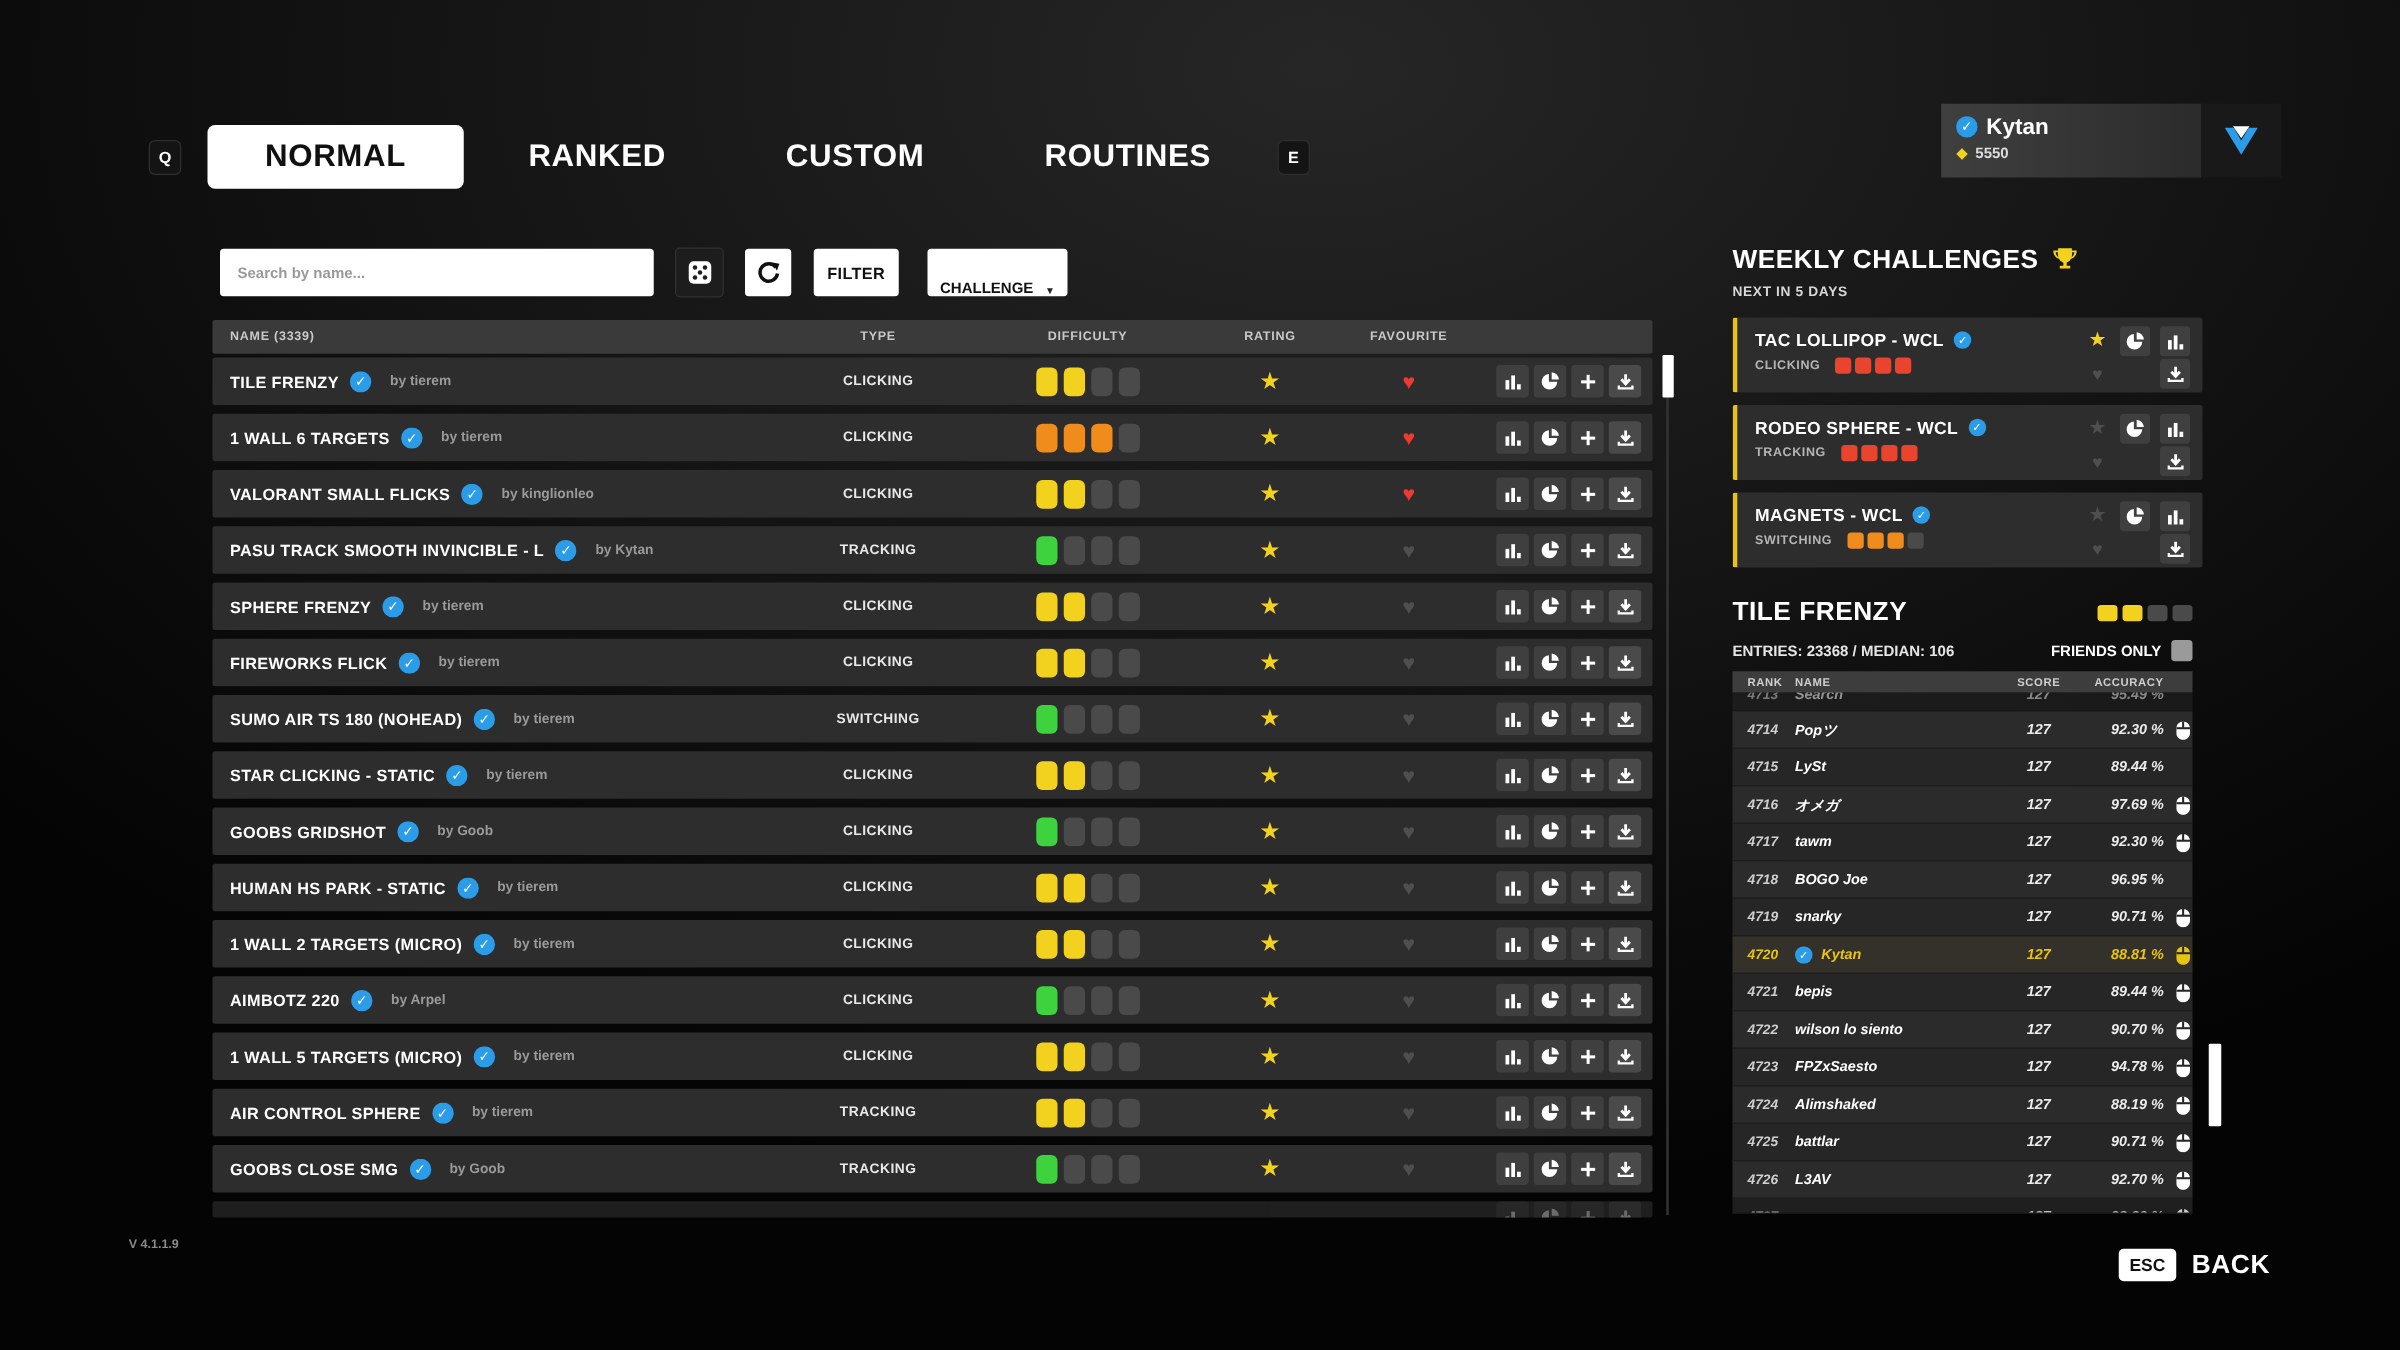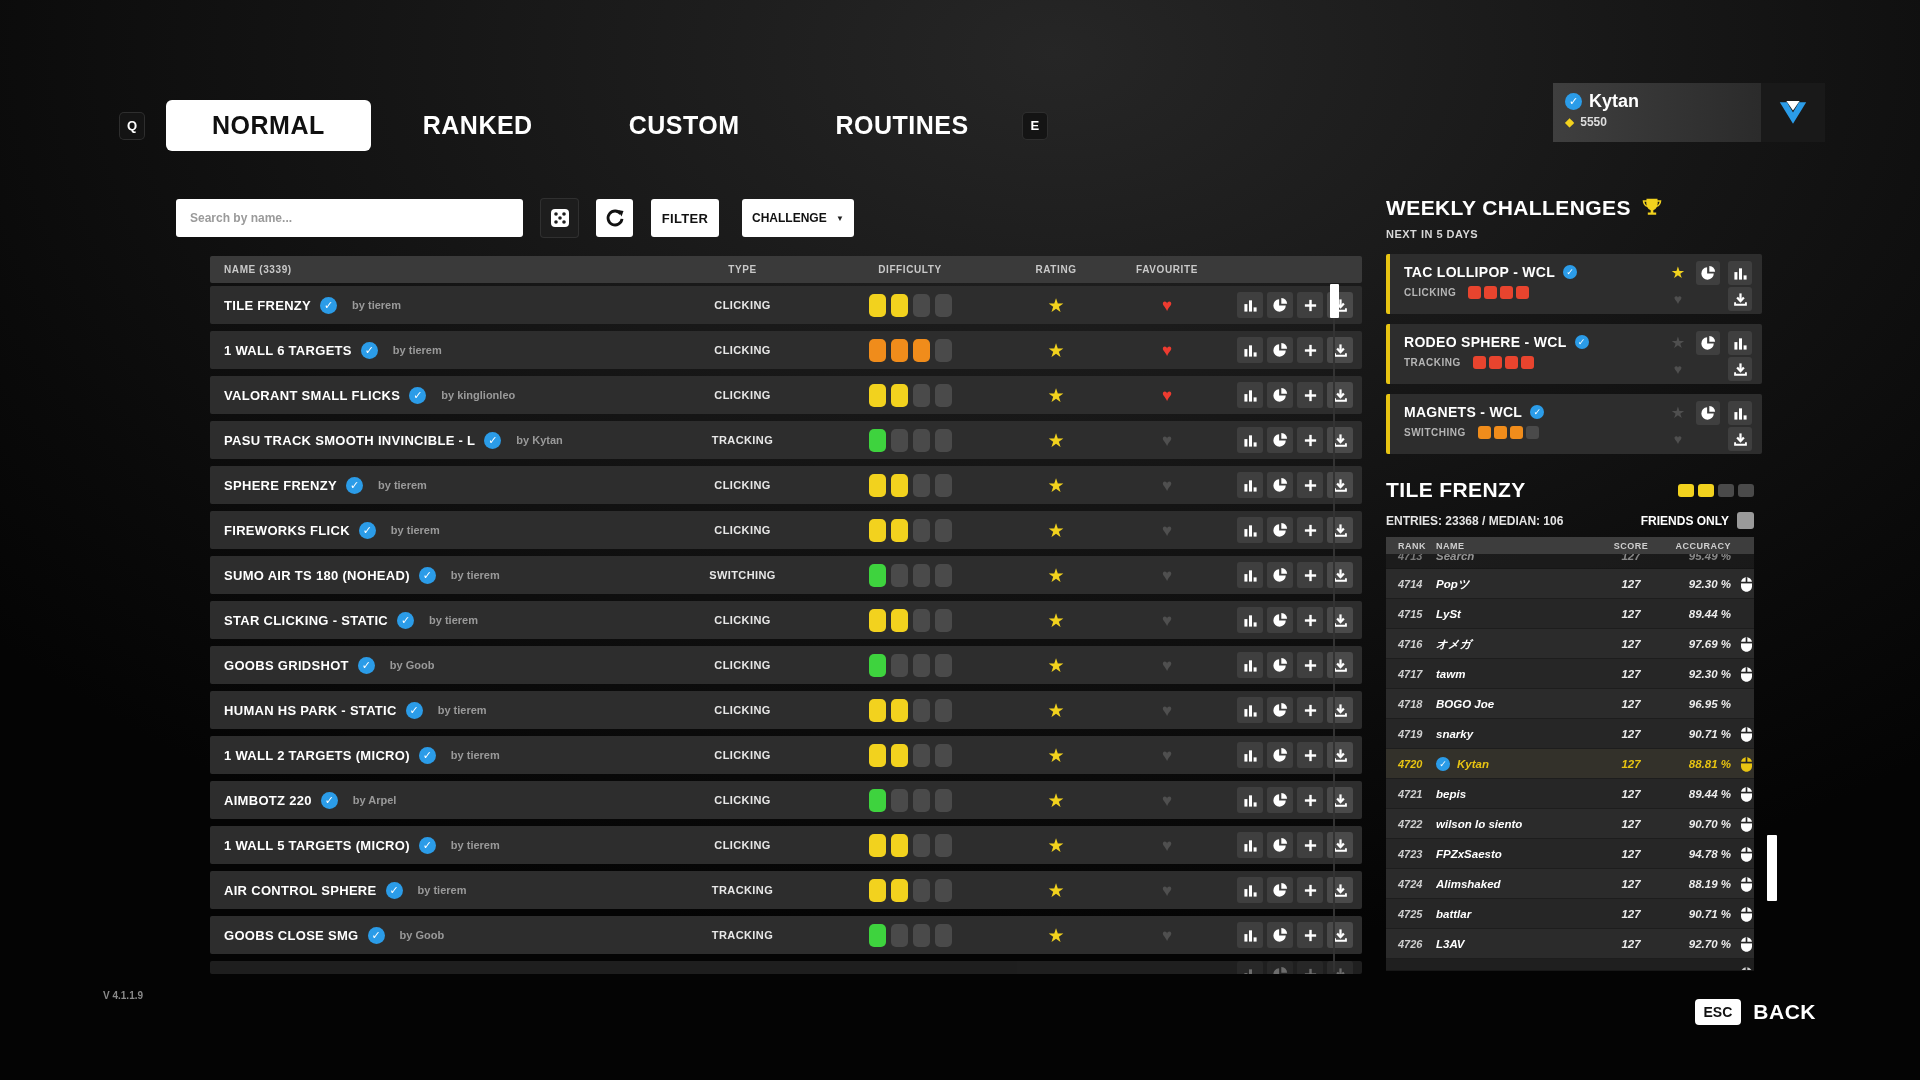--- a/index.html
+++ b/index.html
@@ -36,25 +36,25 @@
   .search-input { height:38px; border:none; outline:none; background:#fff; border-radius:3px;
     font-family:inherit; font-size:12px; font-weight:bold; color:#222; padding:0 14px; }
   .search-input::placeholder { color:#9a9a9a; }
   .search-name { width:347px; }
   .search-tags { width:449px; margin-left:20px; }
   .tool-btn { height:38px; border-radius:3px; display:flex; align-items:center; justify-content:center; cursor:pointer; }
   .dice-btn { width:37px; margin-left:18px; background:#1d1d1d; box-shadow:0 0 0 1px #303030; }
   .refresh-btn { width:37px; margin-left:18px; background:#fff; }
   .filter-btn { width:68px; margin-left:18px; background:#fff; color:#111; font-size:13px; font-weight:bold; letter-spacing:0.3px; }
   .challenge-dd { width:112px; margin-left:23px; background:#fff; color:#111; font-size:12px; font-weight:bold;
-    display:flex; align-items:center; justify-content:space-between; padding:0 10px; }
+    display:flex; align-items:flex-end; justify-content:space-between; padding:0 10px; }
   .dd-arrow { font-size:8px; color:#222; }
 
   
-  .gtable { position:absolute; left:170px; top:256px; width:1152px;margin-left:40px; }
+  .gtable { position:absolute; left:170px; top:256px; width:1152px; }
   .g-cols { display:grid; grid-template-columns:455px 155px 180px 112px 110px 140px; align-items:center; }
   .g-head { height:27px; background:#3a3a3a; color:#c9c9c9; font-size:10px; font-weight:bold; letter-spacing:0.6px; border-radius:2px; }
   .g-head > div { text-align:center; }
   .g-head .h-name { text-align:left; padding-left:14px; }
   #game-rows { display:flex; flex-direction:column; gap:7px; margin-top:3px; }
   .g-row { height:38px; background:#2d2d2d; border-radius:2px; }
   .g-name-cell { display:flex; align-items:center; gap:9px; padding-left:14px; overflow:hidden; white-space:nowrap; }
   .g-name { color:#fff; font-size:13px; font-weight:bold; letter-spacing:0.3px; }
   .g-author { color:#9a9a9a; font-size:11px; font-weight:bold; margin-left:6px; }
   .g-type { color:#e8e8e8; font-size:11px; font-weight:bold; letter-spacing:0.4px; text-align:center; }

